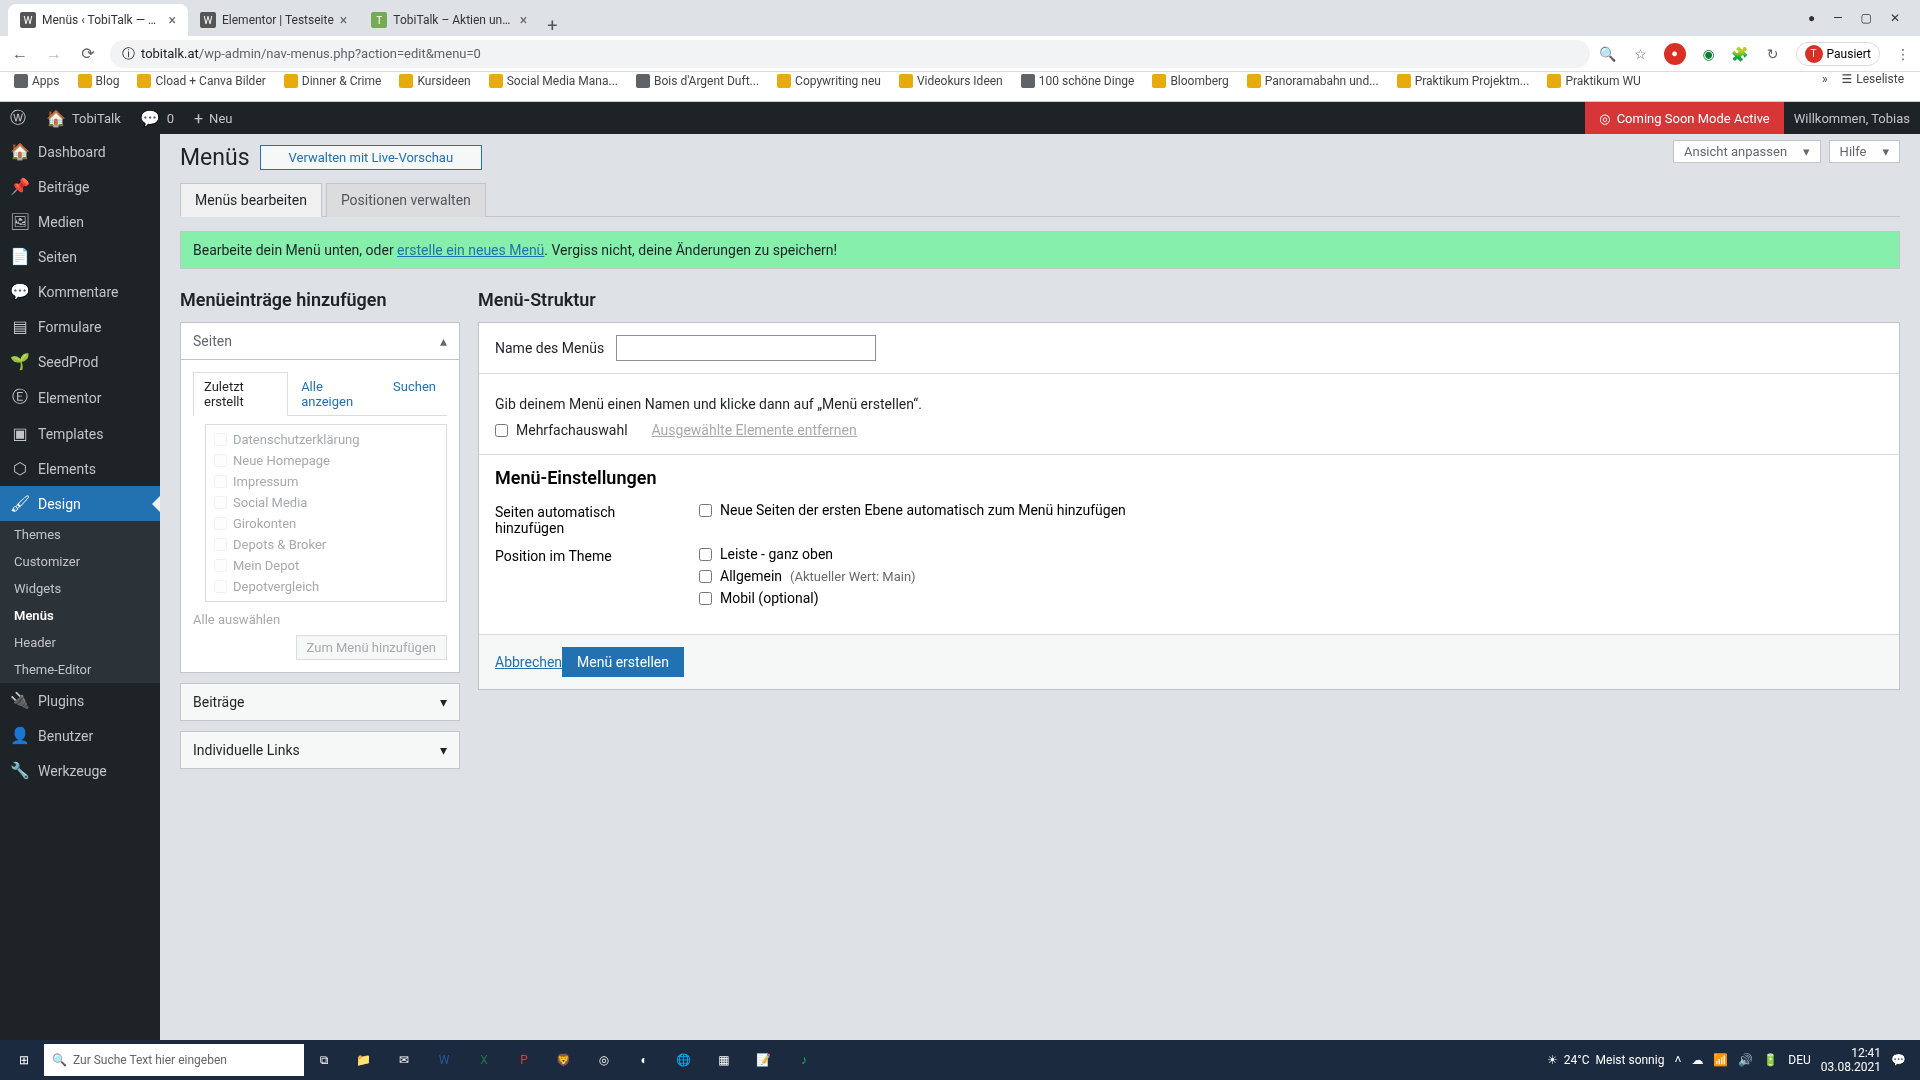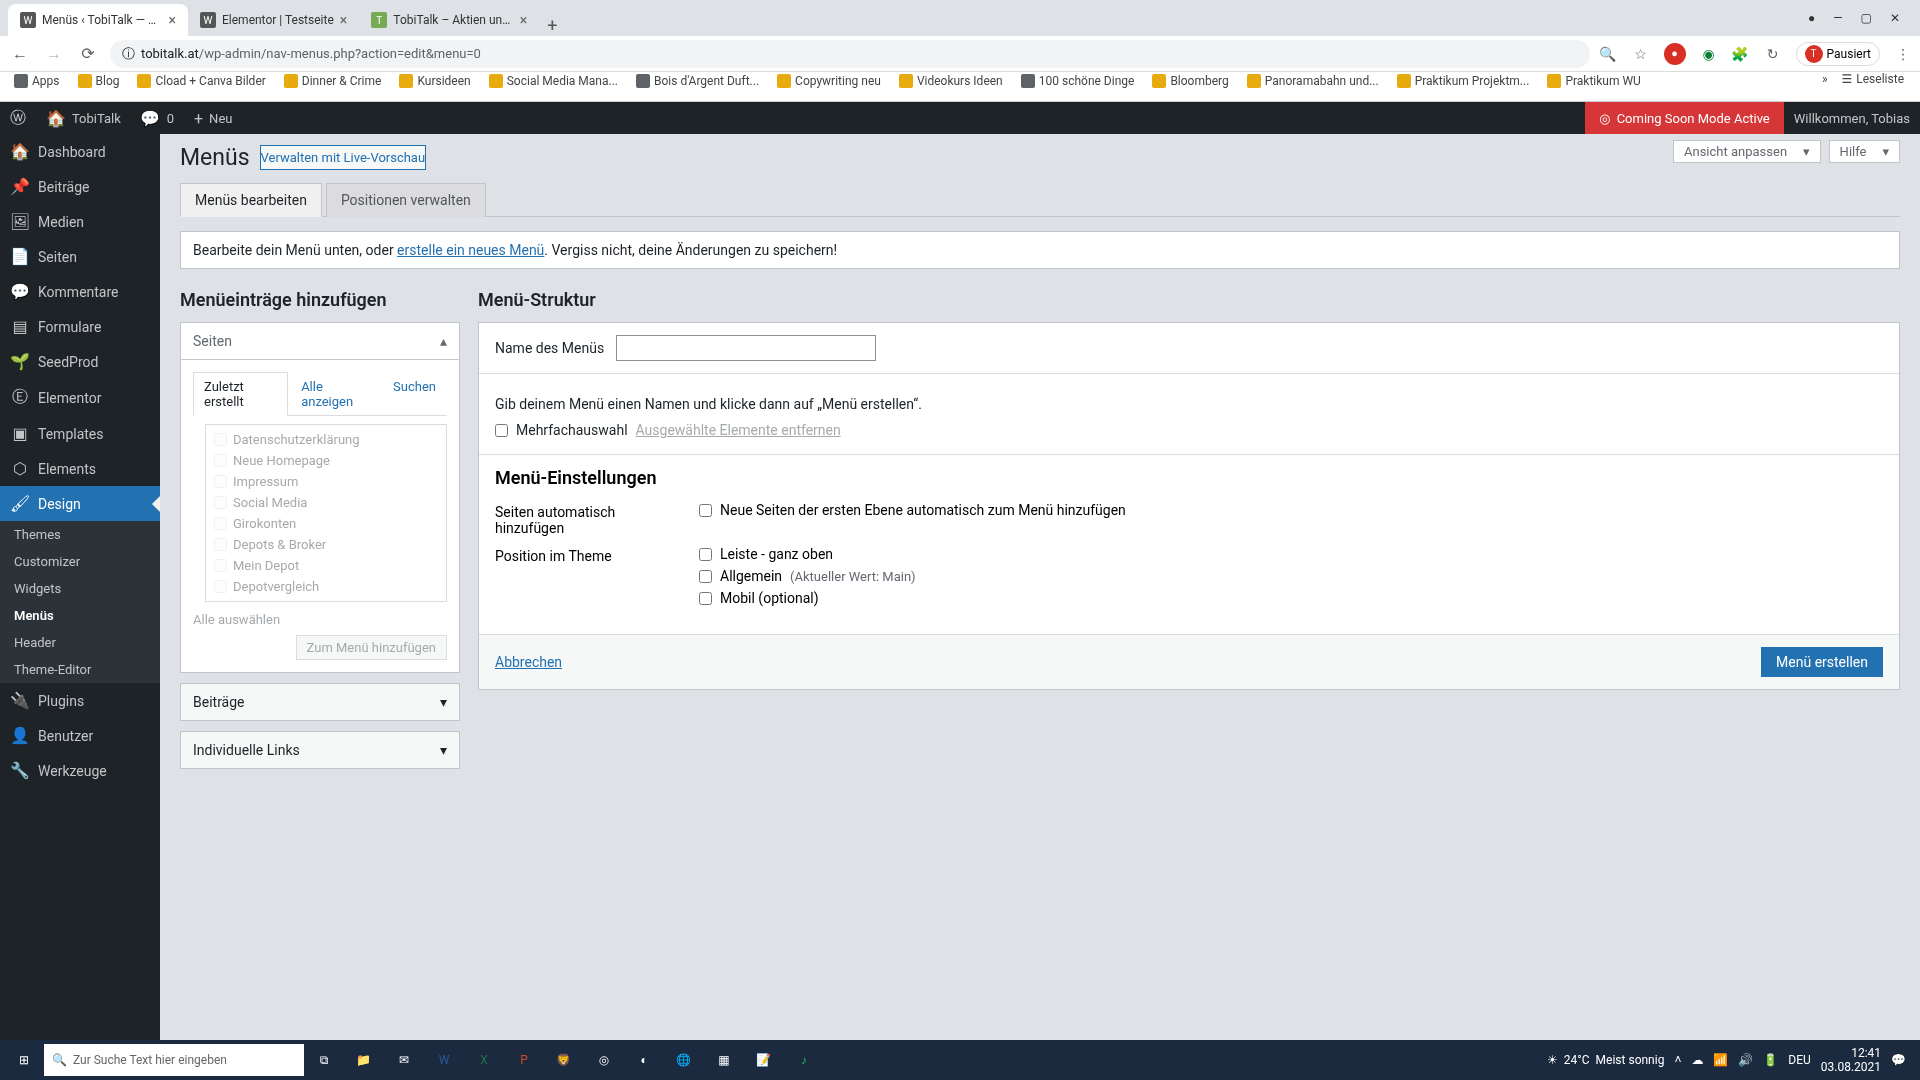--- a/index.html
+++ b/index.html
@@ -49,29 +49,29 @@
 .menu-item.current { background:#2271b1; color:#fff; }
 .menu-item.current::after { content:''; position:absolute; right:0; top:50%; transform:translateY(-50%); border:8px solid transparent; border-right-color:#f0f0f1;}
 .menu-icon { width:20px; font-size:16px; text-align:center;}
 .submenu { background:#2c3338; }
 .submenu-item { padding:6px 12px 6px 14px; font-size:13px; color:#c3c4c7; cursor:pointer;}
 .submenu-item.current { color:#fff; font-weight:600;}
 
 .wp-content { flex:1; padding:10px 20px 0 20px; overflow-y:auto; position:relative;}
 .page-header { display:flex; align-items:center; gap:10px; margin-bottom:12px;}
 .page-title { font-size:23px; font-weight:400; color:#1d2327;}
-.header-btn { border:1px solid #2271b1; color:#2271b1; background:#f6f7f7; padding:4px 0; font-size:13px; cursor:pointer;}
+.header-btn { border:1px solid #2271b1; color:#2271b1; background:#f6f7f7; padding:4px 28px; font-size:13px; cursor:pointer;}
 .top-right-btns { position:absolute; top:6px; right:20px; display:flex; gap:8px;}
 .screen-opt-btn { border:1px solid #c3c4c7; background:#fff; padding:3px 10px; font-size:13px; color:#646970; cursor:pointer; display:flex; align-items:center; gap:16px;}
 
 .nav-tabs { border-bottom:1px solid #c3c4c7; display:flex; margin-bottom:14px;}
 .nav-tab { padding:8px 14px; border:1px solid #c3c4c7; border-bottom:none; background:#dcdcde; margin-right:4px; margin-bottom:-1px; font-size:14px; color:#50575e; cursor:pointer;}
 .nav-tab.active { background:#f0f0f1; border-bottom:1px solid #f0f0f1; color:#1d2327;}
 
-.info-box { border:1px solid #c3c4c7; background:#ffffff; padding:10px 12px; font-size:14px; color:#1d2327; margin-bottom:20px;}
+.info-box { border:1px solid #c3c4c7; background:#86efac; padding:10px 12px; font-size:14px; color:#1d2327; margin-bottom:20px;}
 .info-box a { color:#2271b1; text-decoration:underline;}
 
 .columns { display:flex; gap:18px;}
 .col-left { width:280px;}
 .col-right { flex:1;}
 .col-heading { font-size:18px; font-weight:600; color:#1d2327; margin-bottom:12px;}
 
 .accordion { border:1px solid #c3c4c7; background:#fff; margin-bottom:10px;}
 .acc-header { padding:10px 12px; display:flex; justify-content:space-between; align-items:center; cursor:pointer; font-size:14px; color:#1d2327; background:#f6f7f7;}
 .acc-header.plain { background:#fff; color:#646970;}
@@ -87,28 +87,28 @@
 .select-all { font-size:13px; color:#a7aaad; margin-top:10px; display:block;}
 .add-menu-btn { float:right; margin-top:8px; border:1px solid #dcdcde; background:#f6f7f7; color:#a7aaad; padding:4px 10px; font-size:13px;}
 
 .menu-panel { border:1px solid #c3c4c7; background:#fff;}
 .panel-section { padding:12px 16px; border-bottom:1px solid #dcdcde;}
 .panel-section:last-child { border-bottom:none;}
 .form-row { display:flex; align-items:center; gap:12px; font-size:14px; color:#1d2327;}
 .form-row input[type="text"] { border:1px solid #8c8f94; padding:4px 8px; font-size:14px; width:260px;}
 .instruction { font-size:14px; color:#1d2327; margin:10px 0;}
 .checkbox-row { display:flex; align-items:center; gap:8px; font-size:14px; color:#1d2327; margin:4px 0;}
-.remove-link { color:#a7aaad; text-decoration:underline; font-size:14px; }
+.remove-link { color:#a7aaad; text-decoration:underline; font-size:14px; margin-left:16px;}
 .settings-heading { font-size:18px; font-weight:600; margin-bottom:14px;}
 .settings-row { display:flex; gap:24px; margin-bottom:10px;}
 .settings-label { width:180px; font-size:14px; padding-top:2px;}
 .settings-options { flex:1;}
 .opt-row { display:flex; align-items:center; gap:8px; font-size:14px; margin-bottom:6px;}
 .opt-hint { font-size:13px; color:#646970;}
-.panel-footer { display:flex; justify-content:space-between; align-items:center; padding:12px 16px; background:#f6f7f7;}
+.panel-footer { display:flex; align-items:center; padding:12px 16px; background:#f6f7f7;}
 .cancel-link { color:#2271b1; text-decoration:underline; font-size:14px;}
 .primary-btn { background:#2271b1; color:#fff; border:1px solid #2271b1; padding:6px 14px; font-size:14px; cursor:pointer;}
 
 
 .taskbar { height:40px; background:#1b2a3f; display:flex; align-items:center; padding:0 4px; color:#fff; font-size:12px;}
 .task-btn { width:40px; height:40px; display:flex; align-items:center; justify-content:center; cursor:pointer;}
 .search-box { display:flex; align-items:center; background:#fff; height:32px; width:260px; padding:0 8px; gap:6px; color:#666;}
 .tray { margin-left:auto; display:flex; align-items:center; gap:10px; padding:0 10px;}
 .weather { display:flex; align-items:center; gap:6px;}
 .clock-area { text-align:right; line-height:1.2;}

